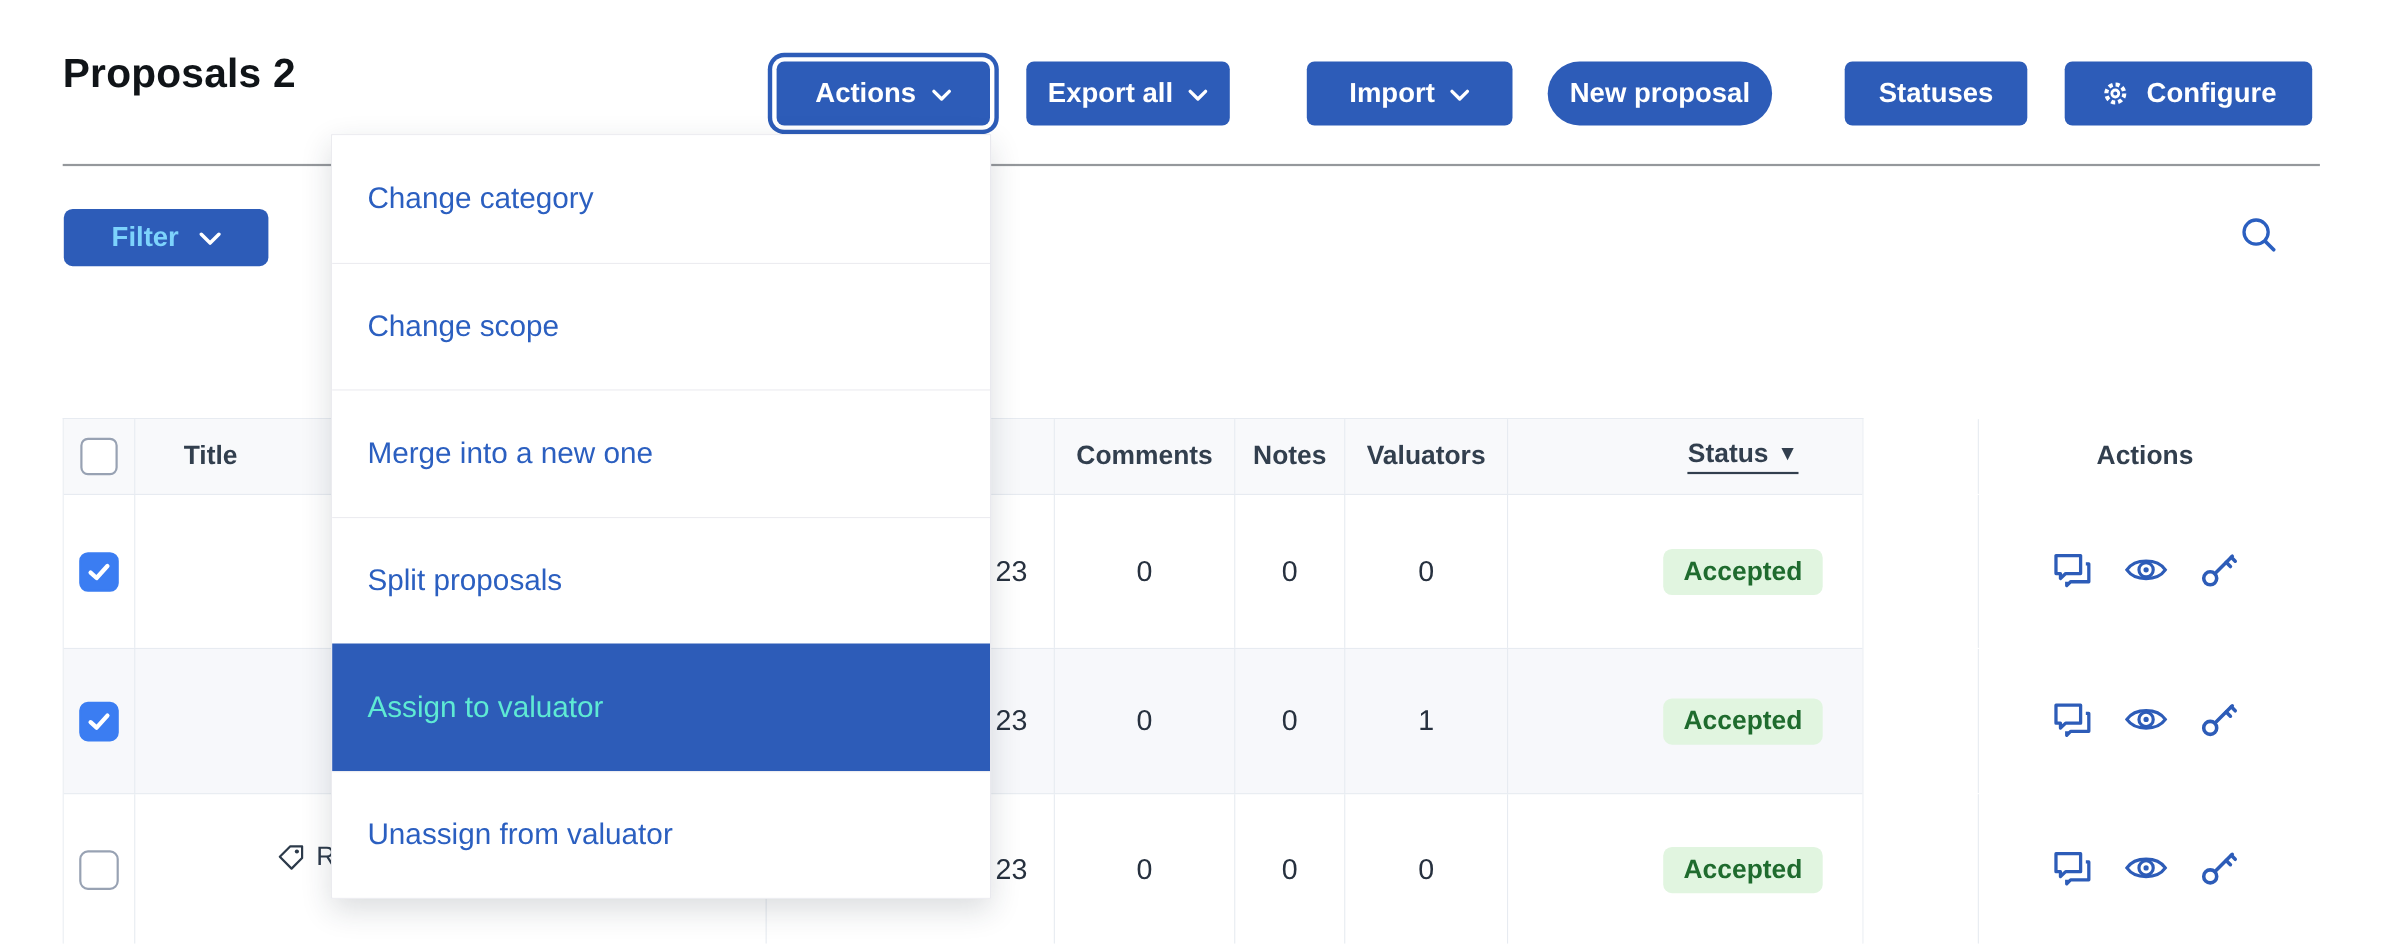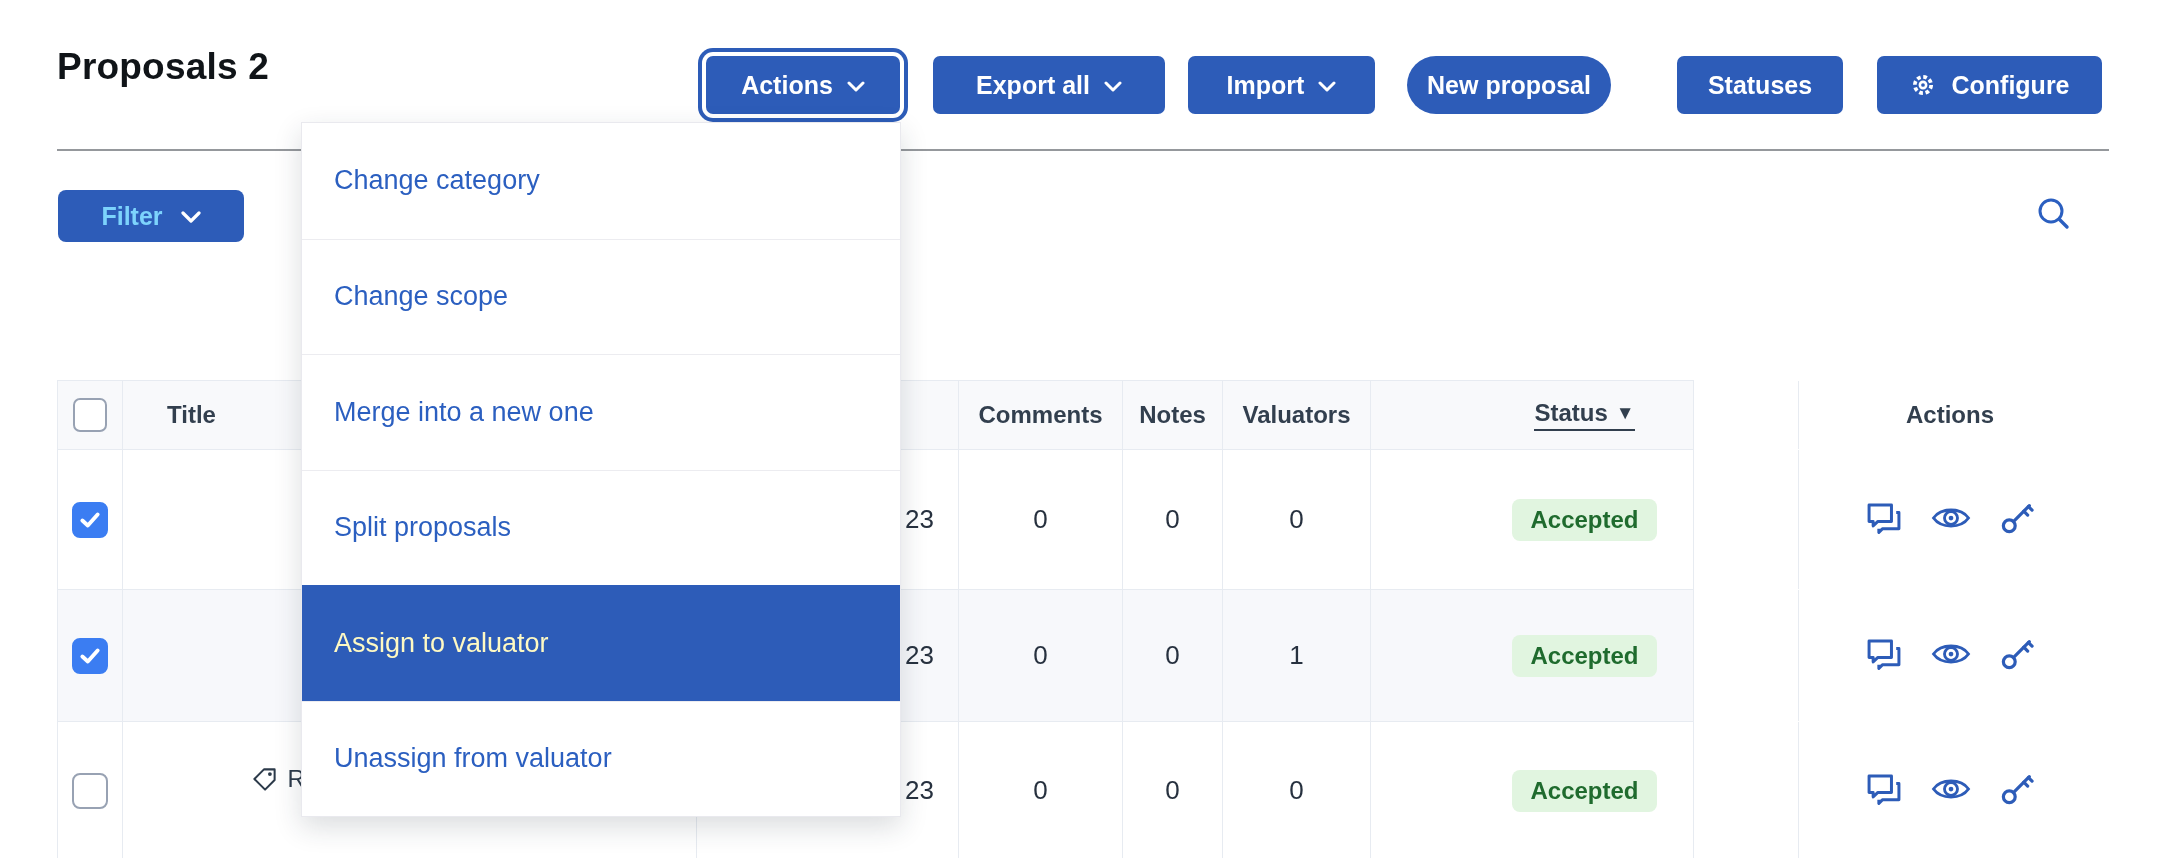--- a/index.html
+++ b/index.html
@@ -12,21 +12,21 @@
   body{font-family:"Liberation Sans","DejaVu Sans",sans-serif;}
   #app{position:relative;width:2166px;height:858px;background:#fff;overflow:hidden;}
 
   .page-title{position:absolute;left:57px;top:46px;font-size:37px;font-weight:800;color:#101418;letter-spacing:.2px;}
 
   .btn{position:absolute;top:56px;height:58px;background:var(--accent);color:#fff;border:none;
        border-radius:7px;font-family:inherit;font-size:25px;font-weight:700;
        display:flex;align-items:center;justify-content:center;gap:14px;cursor:pointer;}
   .btn .chev{display:inline-flex;margin-top:3px;}
   .btn-actions{left:706px;width:194px;box-shadow:0 0 0 4px #fff,0 0 0 8px var(--accent);}
-  .btn-export{left:933px;width:232px;}
+  .btn-export{left:933px;width:185px;}
   .btn-import{left:1188px;width:187px;}
   .btn-new{left:1407px;width:204px;border-radius:29px;}
   .btn-statuses{left:1677px;width:166px;}
   .btn-configure{left:1877px;width:225px;}
 
   .rule{position:absolute;left:57px;top:149px;width:2052px;height:0;border-top:2px solid #95989c;}
 
   .btn-filter{position:absolute;left:58px;top:190px;width:186px;height:52px;background:var(--accent);
       color:#7dd3fc;border:none;border-radius:8px;font-family:inherit;font-size:25px;font-weight:700;
       display:flex;align-items:center;justify-content:center;gap:18px;cursor:pointer;}
@@ -69,21 +69,21 @@
   .acts{display:flex;align-items:center;gap:28px;}
   .icon-btn{background:none;border:none;cursor:pointer;display:flex;align-items:center;justify-content:center;padding:0;}
 
   
   .menu{position:absolute;left:301px;top:122px;width:600px;height:695px;background:#fff;
         border:1px solid #e9e9ee;box-shadow:0 10px 26px rgba(31,41,55,.16);z-index:50;
         display:grid;grid-template-rows:repeat(6,1fr);}
   .menu-item{display:flex;align-items:center;padding-left:32px;font-size:27px;color:var(--link);
         border-top:1px solid #ececf0;cursor:pointer;background:#fff;font-family:inherit;text-align:left;border-left:none;border-right:none;border-bottom:none;}
   .menu-item:first-child{border-top:none;}
-  .menu-item.active{background:var(--accent);color:#fef9c3;border-top-color:transparent;}
+  .menu-item.active{background:var(--accent);color:#5eead4;border-top-color:transparent;}
 </style>
 </head>
 <body>
 
 <div id="app">
 
   <h1 class="page-title">Proposals 2</h1>
 
   <button class="btn btn-actions">
     <span>Actions</span>

